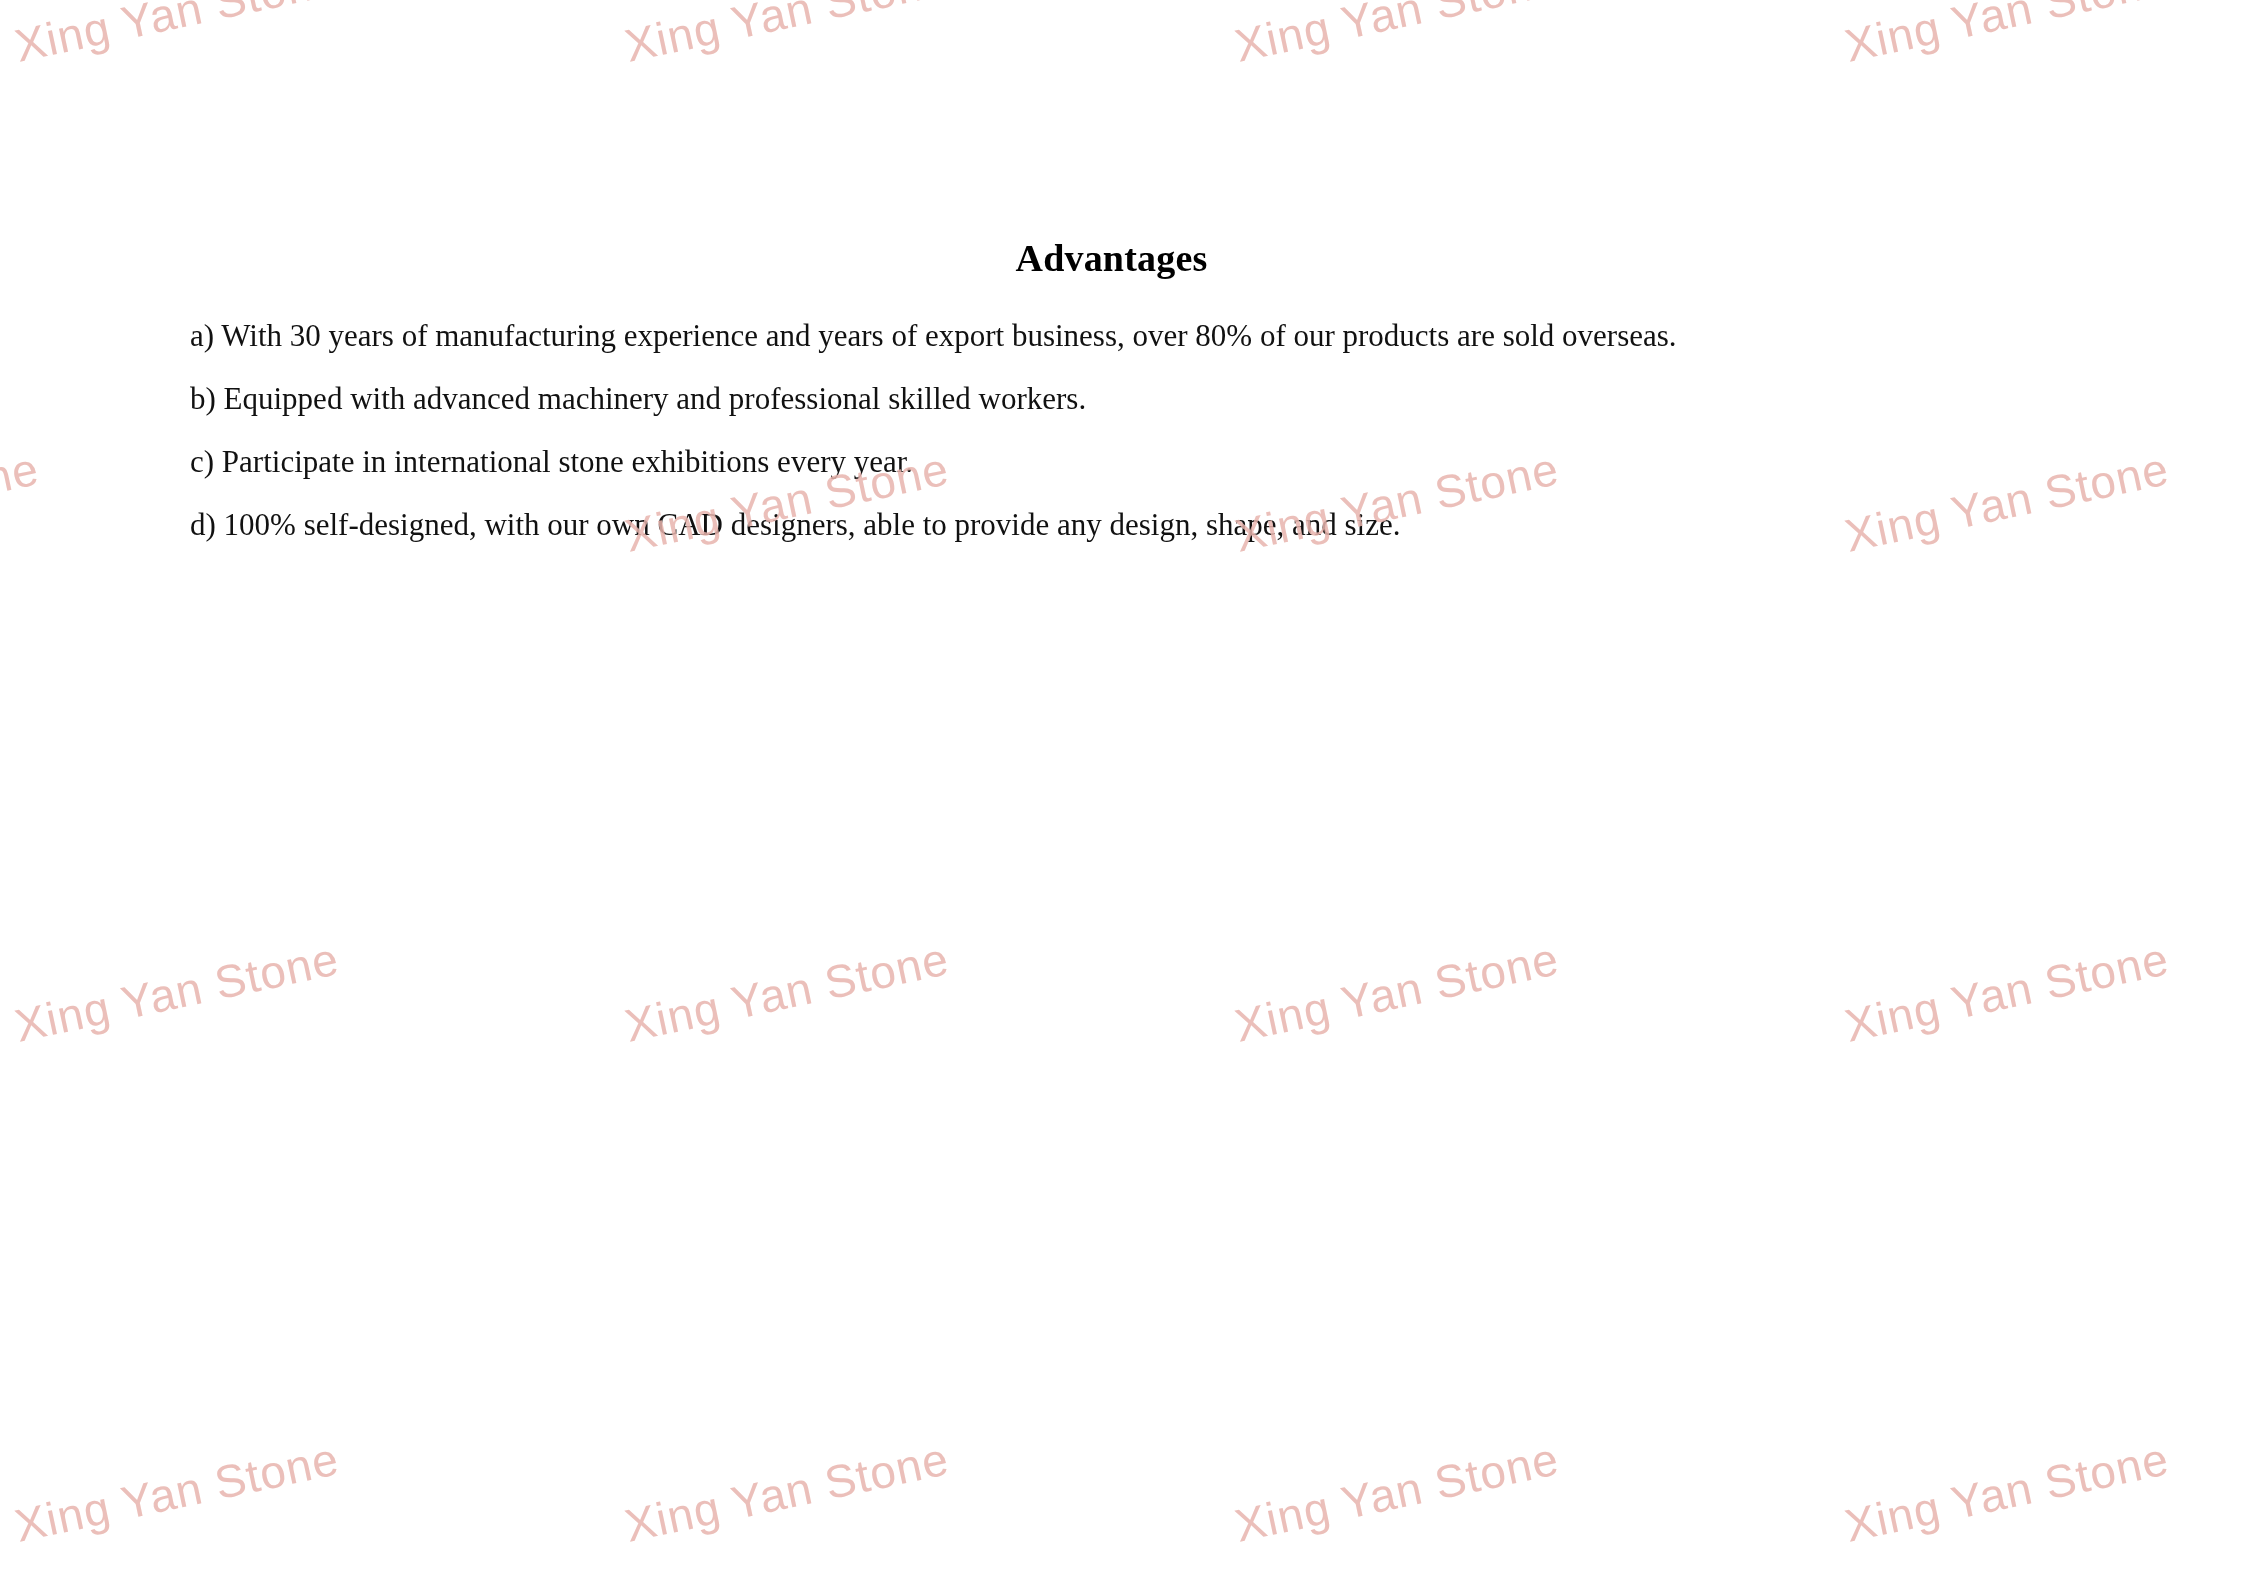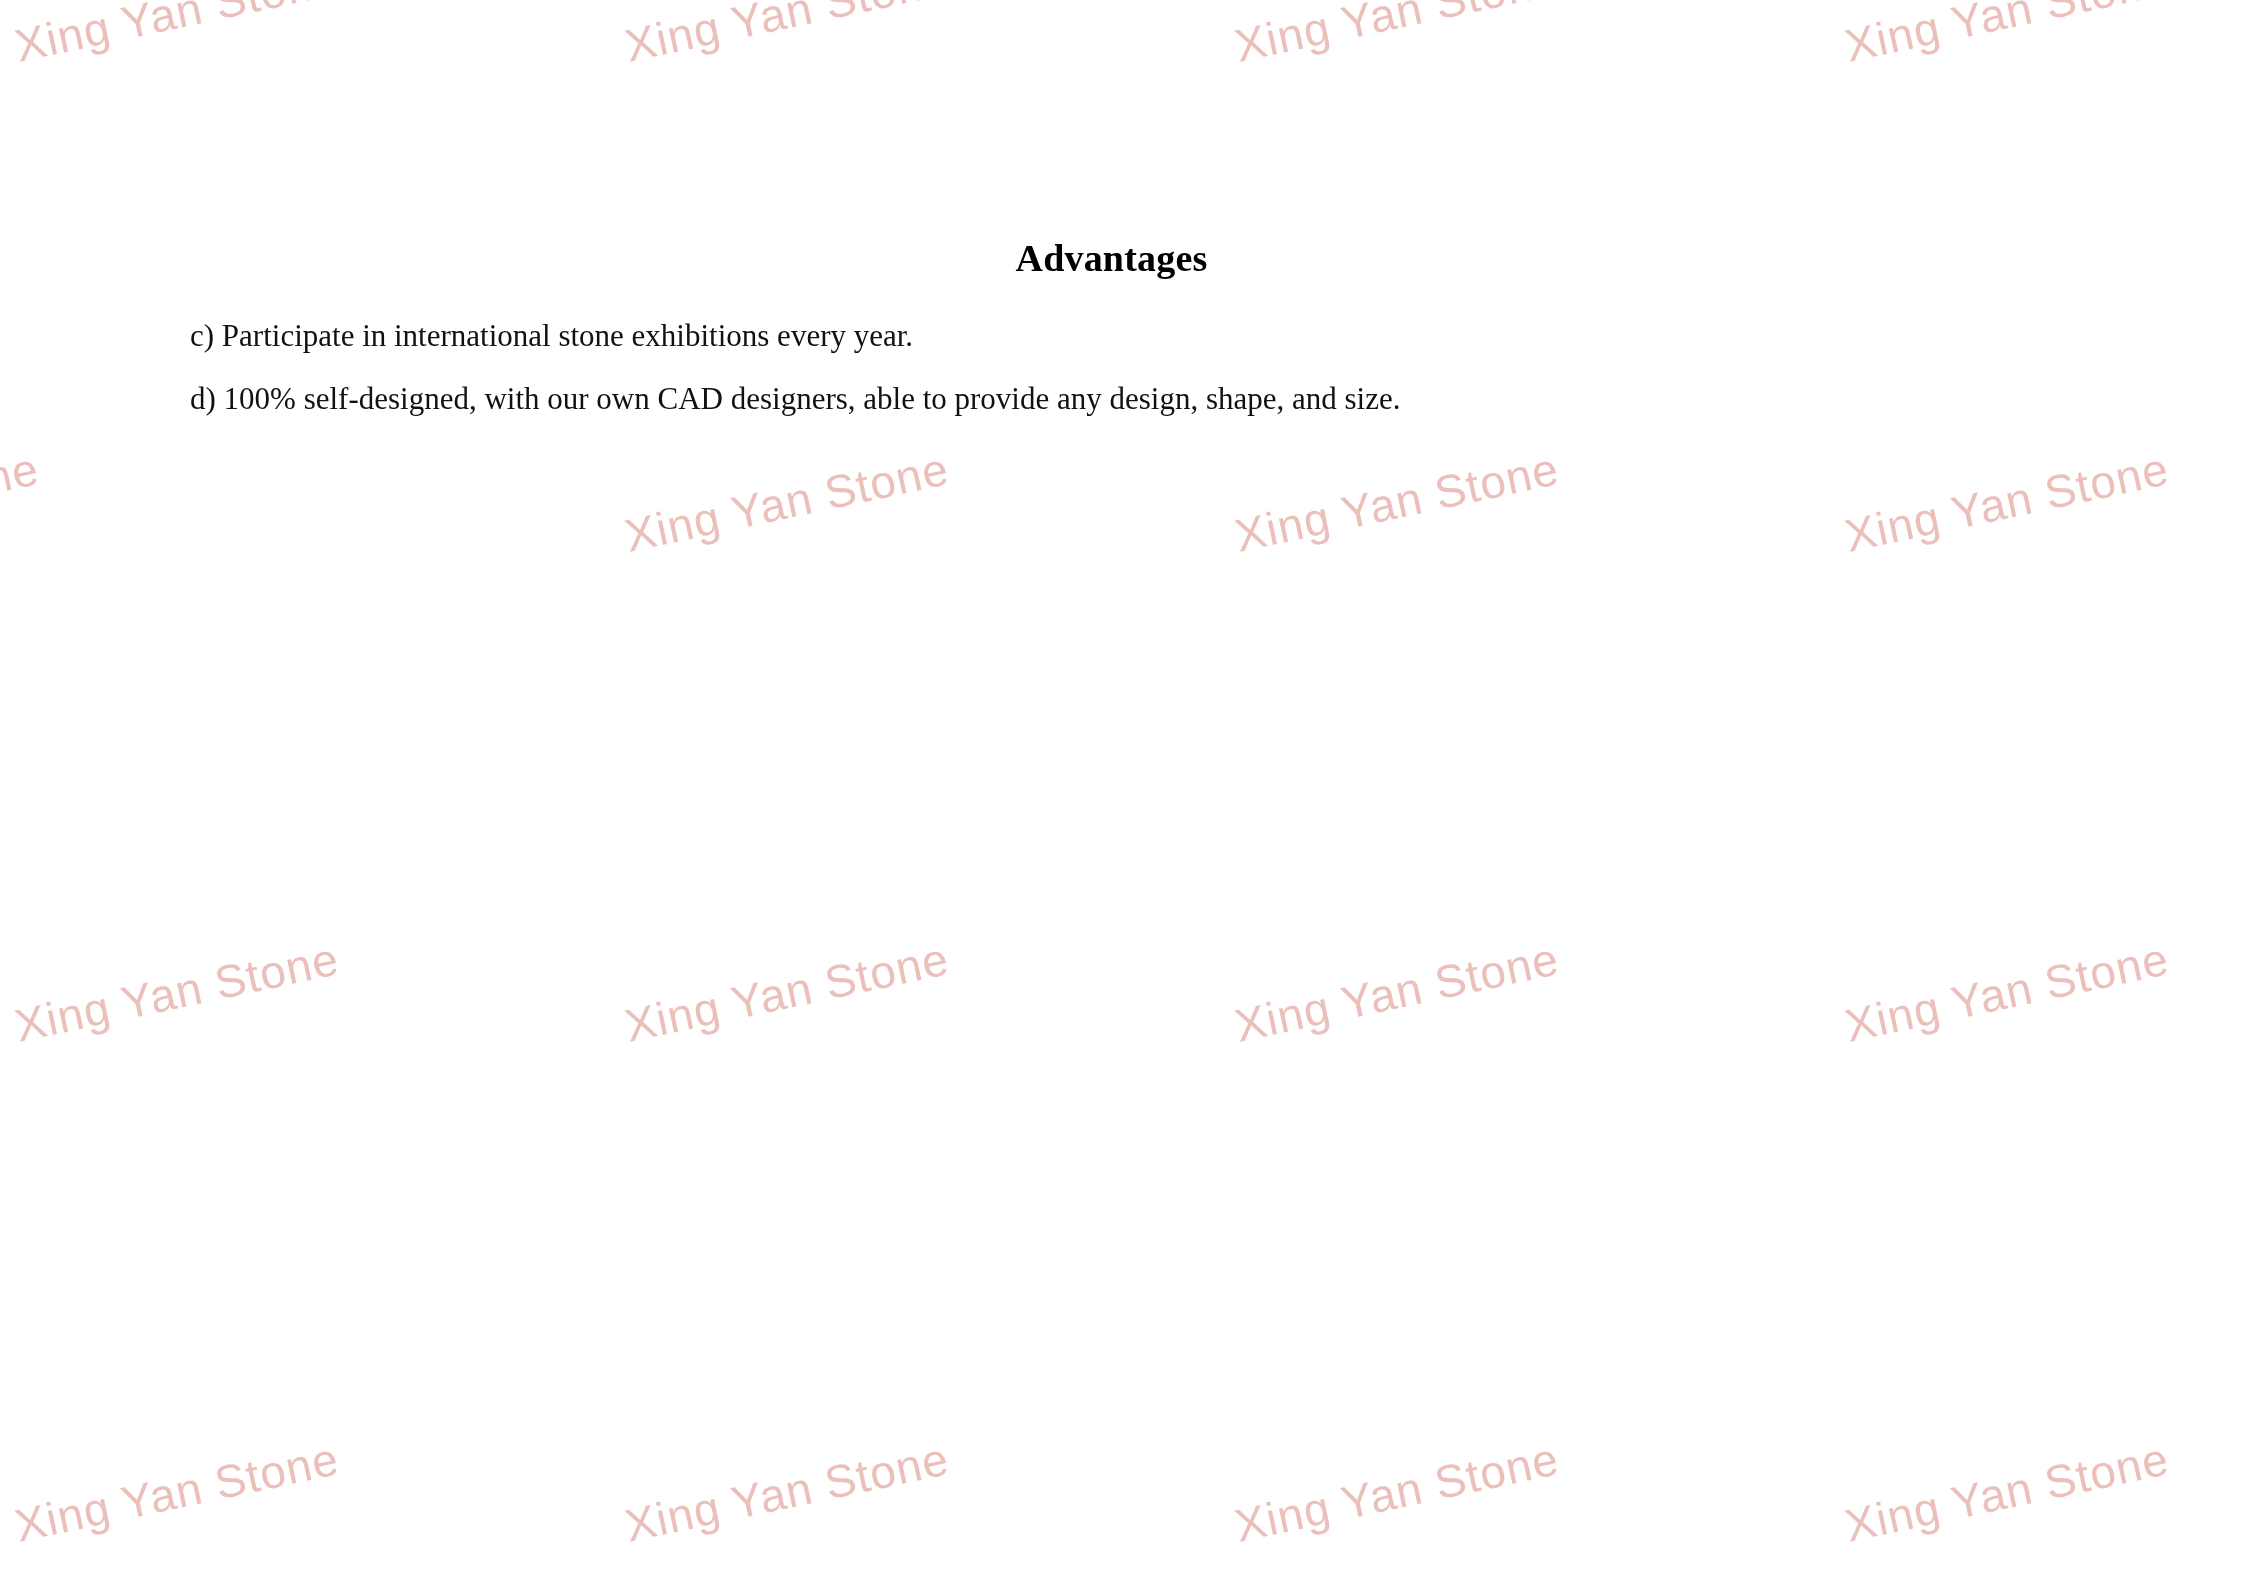--- a/index.html
+++ b/index.html
@@ -80,20 +80,22 @@
 </style>
 </head>
 <body>
 
 <div id="page">
 
   <div id="content">
     <h1 id="doc-title">Advantages</h1>
 
     <ul id="advantages-list">
+      <li>a) With 30 years of manufacturing experience and years of export business, over 80% of our products are sold overseas.</li>
+      <li>b) Equipped with advanced machinery and professional skilled workers.</li>
       <li>c) Participate in international stone exhibitions every year.</li>
       <li>d) 100% self-designed, with our own CAD designers, able to provide any design, shape, and size.</li>
     </ul>
   </div>
 
   <div id="watermark-layer">
       <div class="watermark" style="left: 10px; top: 20px; color: rgb(232, 181, 174); transform: rotate(-12deg);">Xing Yan Stone</div>
       <div class="watermark" style="left: 620px; top: 20px; color: rgb(232, 181, 174); transform: rotate(-12deg);">Xing Yan Stone</div>
       <div class="watermark" style="left: 1230px; top: 20px; color: rgb(232, 181, 174); transform: rotate(-12deg);">Xing Yan Stone</div>
       <div class="watermark" style="left: 1840px; top: 20px; color: rgb(232, 181, 174); transform: rotate(-12deg);">Xing Yan Stone</div>

